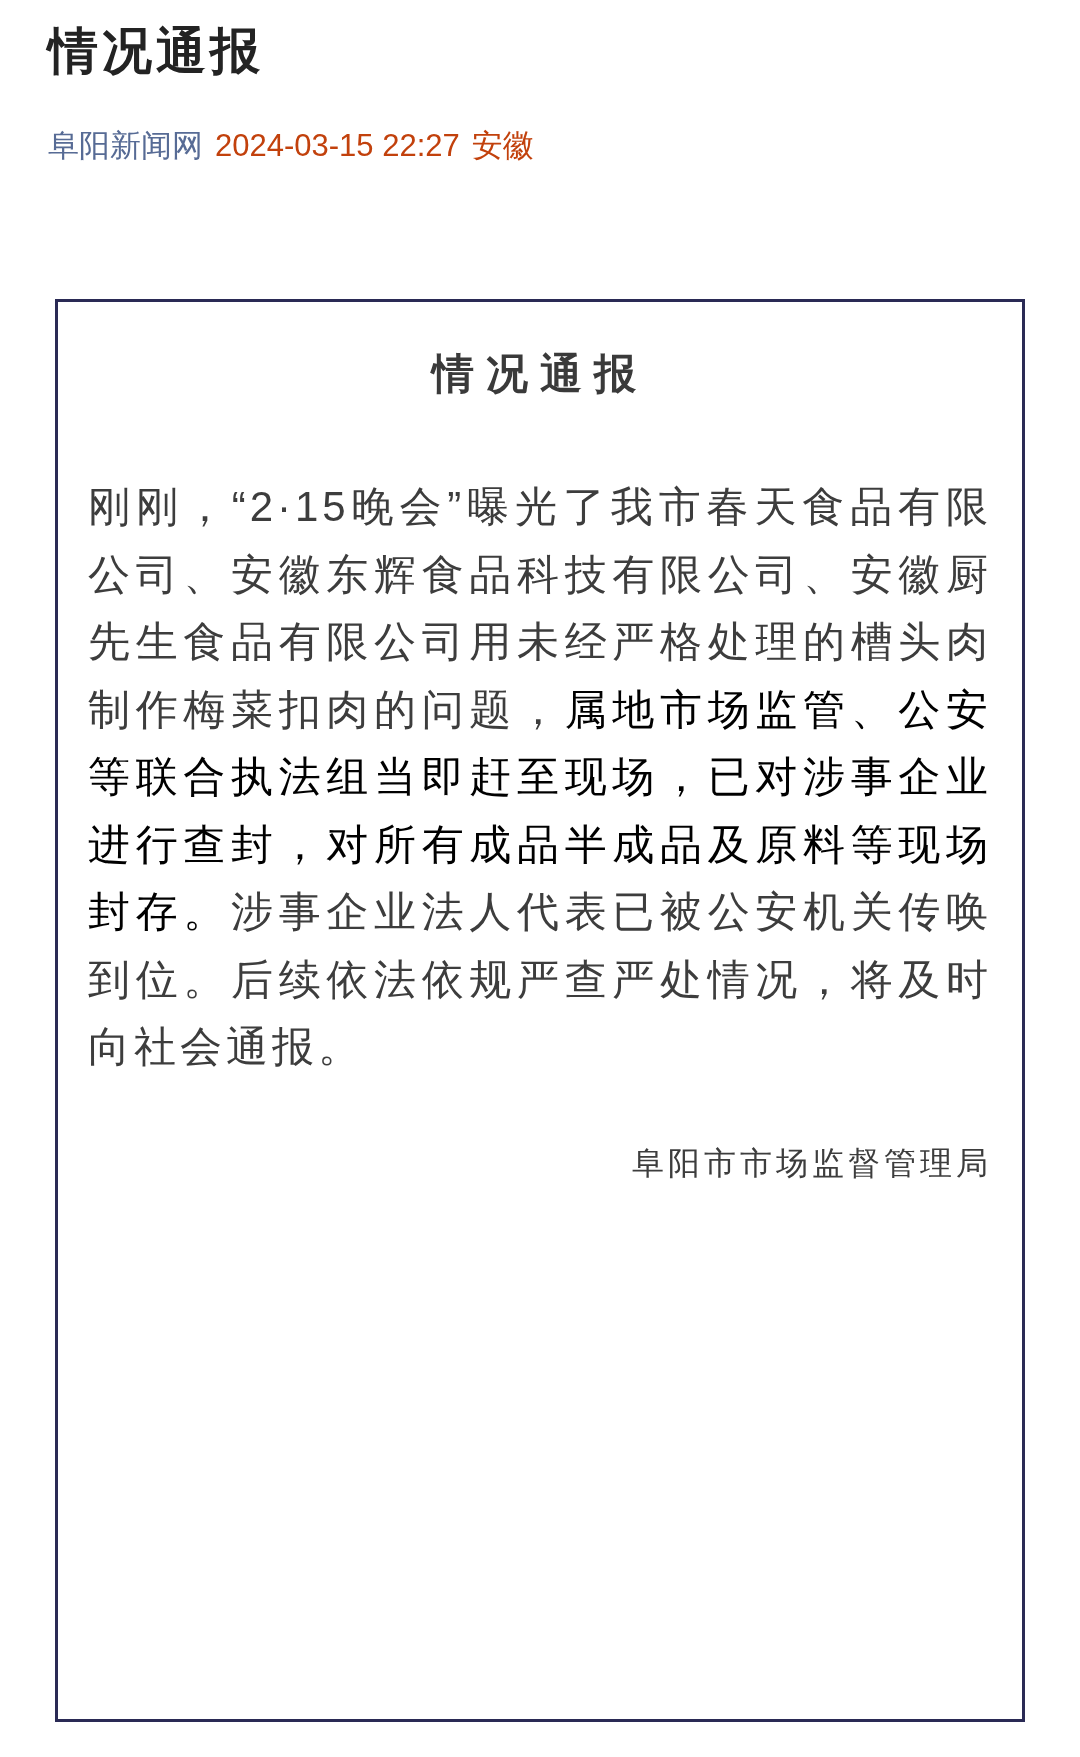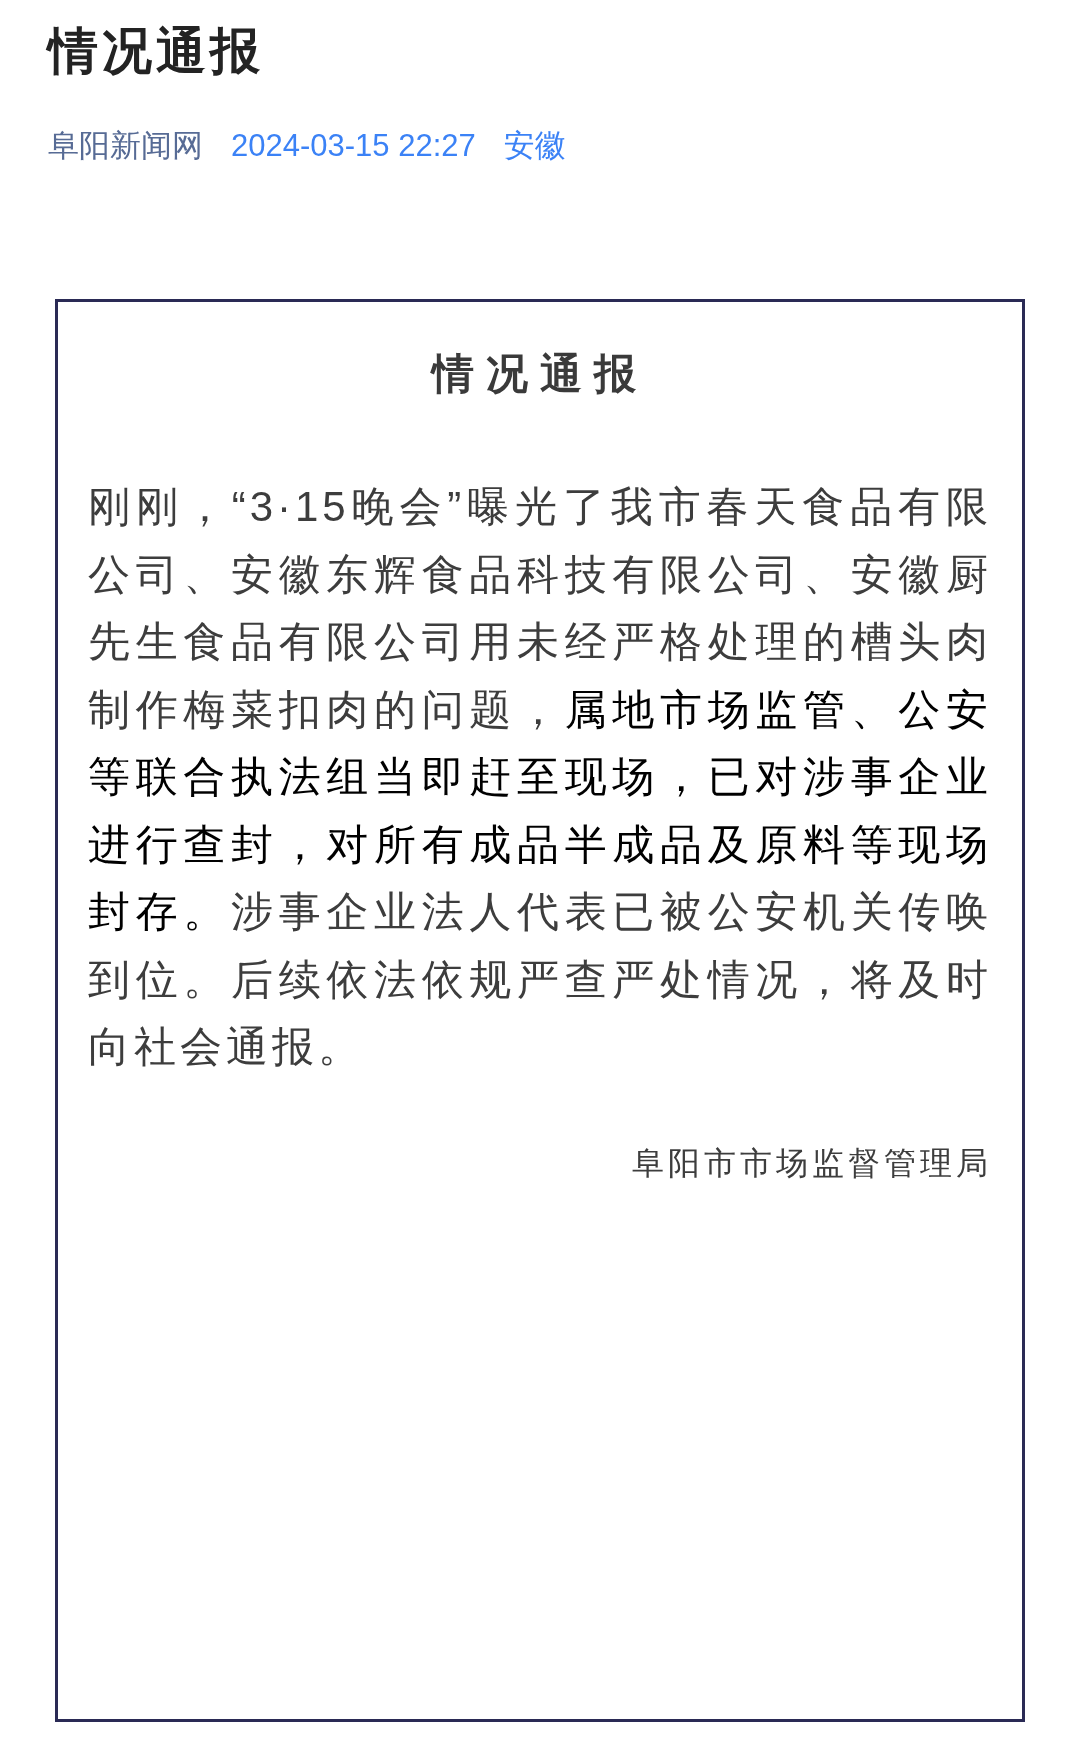--- a/index.html
+++ b/index.html
@@ -24,31 +24,31 @@
     font-size: 50px;
     line-height: 58px;
     font-weight: 700;
     color: #232323;
     letter-spacing: 4px;
   }
   .meta {
     margin-top: 48px;
     display: flex;
     align-items: baseline;
-    gap: 28px;
+    gap: 12px;
     font-size: 31px;
     line-height: 36px;
   }
   .meta .source {
     color: #576b95;
     cursor: pointer;
   }
   .meta .datetime,
   .meta .region {
-    color: #3b82f6;
+    color: #c2410c;
   }
 
   
   .notice-box {
     box-sizing: border-box;
     margin: 135px 0 0 55px;
     width: 970px;
     min-height: 1423px;
     border: 3px solid #2a2a55;
     padding: 47px 30px 41px 30px;
@@ -99,19 +99,19 @@
   <div class="meta">
     <span class="source">阜阳新闻网</span>
     <span class="datetime">2024-03-15 22:27</span>
     <span class="region">安徽</span>
   </div>
 </div>
 
 <div class="notice-box">
   <p class="notice-title">情况通报</p>
 
-  <p class="para"><span>刚刚，“3·15晚会”曝光了我市春天食品有限公司、安徽东辉食品科技有限公司、安徽厨先生食品有限公司用未经严格处理的槽头肉制作梅菜扣肉的问题，</span><span class="emphasis">属地市场监管、公安等联合执法组当即赶至现场，已对涉事企业进行查封，对所有成品半成品及原料等现场封存。</span><span>涉事企业法人代表已被公安机关传唤到位。后续依法依规严查严处情况，将及时向社会通报。</span></p>
+  <p class="para"><span>刚刚，“2·15晚会”曝光了我市春天食品有限公司、安徽东辉食品科技有限公司、安徽厨先生食品有限公司用未经严格处理的槽头肉制作梅菜扣肉的问题，</span><span class="emphasis">属地市场监管、公安等联合执法组当即赶至现场，已对涉事企业进行查封，对所有成品半成品及原料等现场封存。</span><span>涉事企业法人代表已被公安机关传唤到位。后续依法依规严查严处情况，将及时向社会通报。</span></p>
 
 
   <div class="signature">
     <div>阜阳市市场监督管理局</div>
   </div>
 </div>
 
 </body></html>

